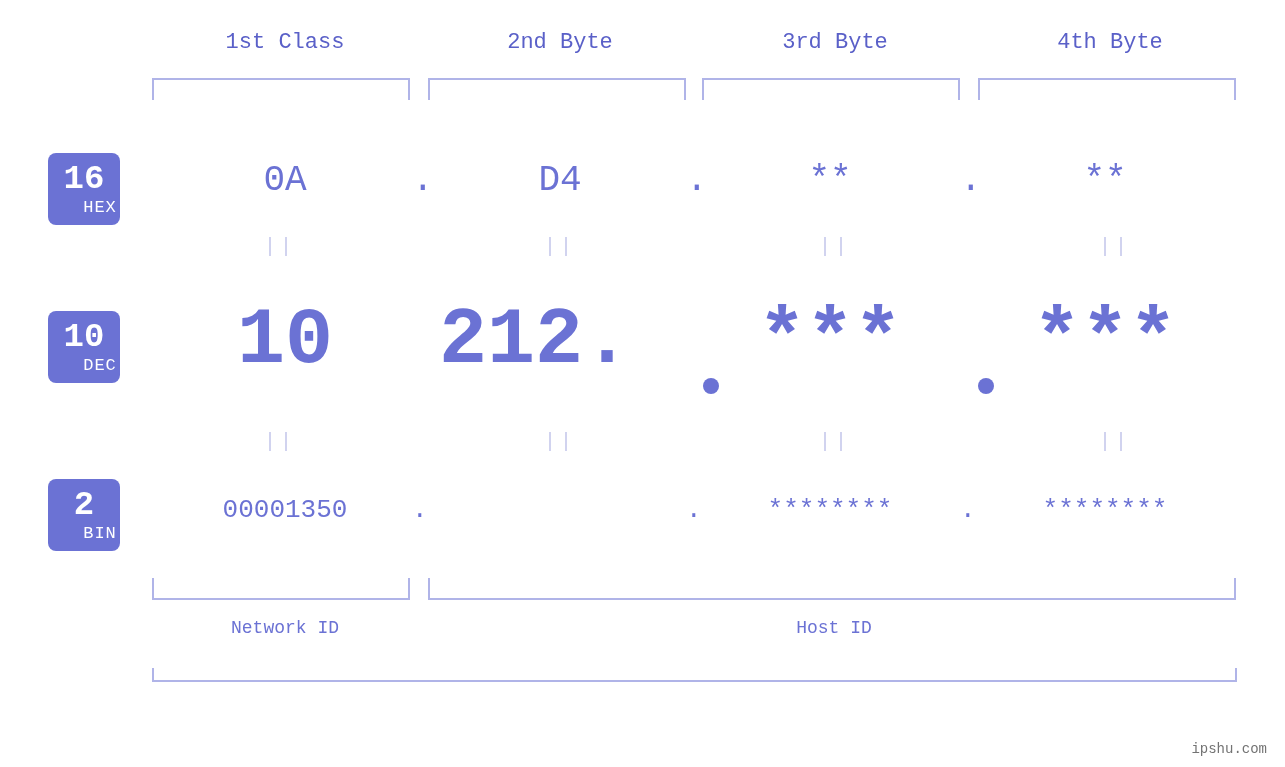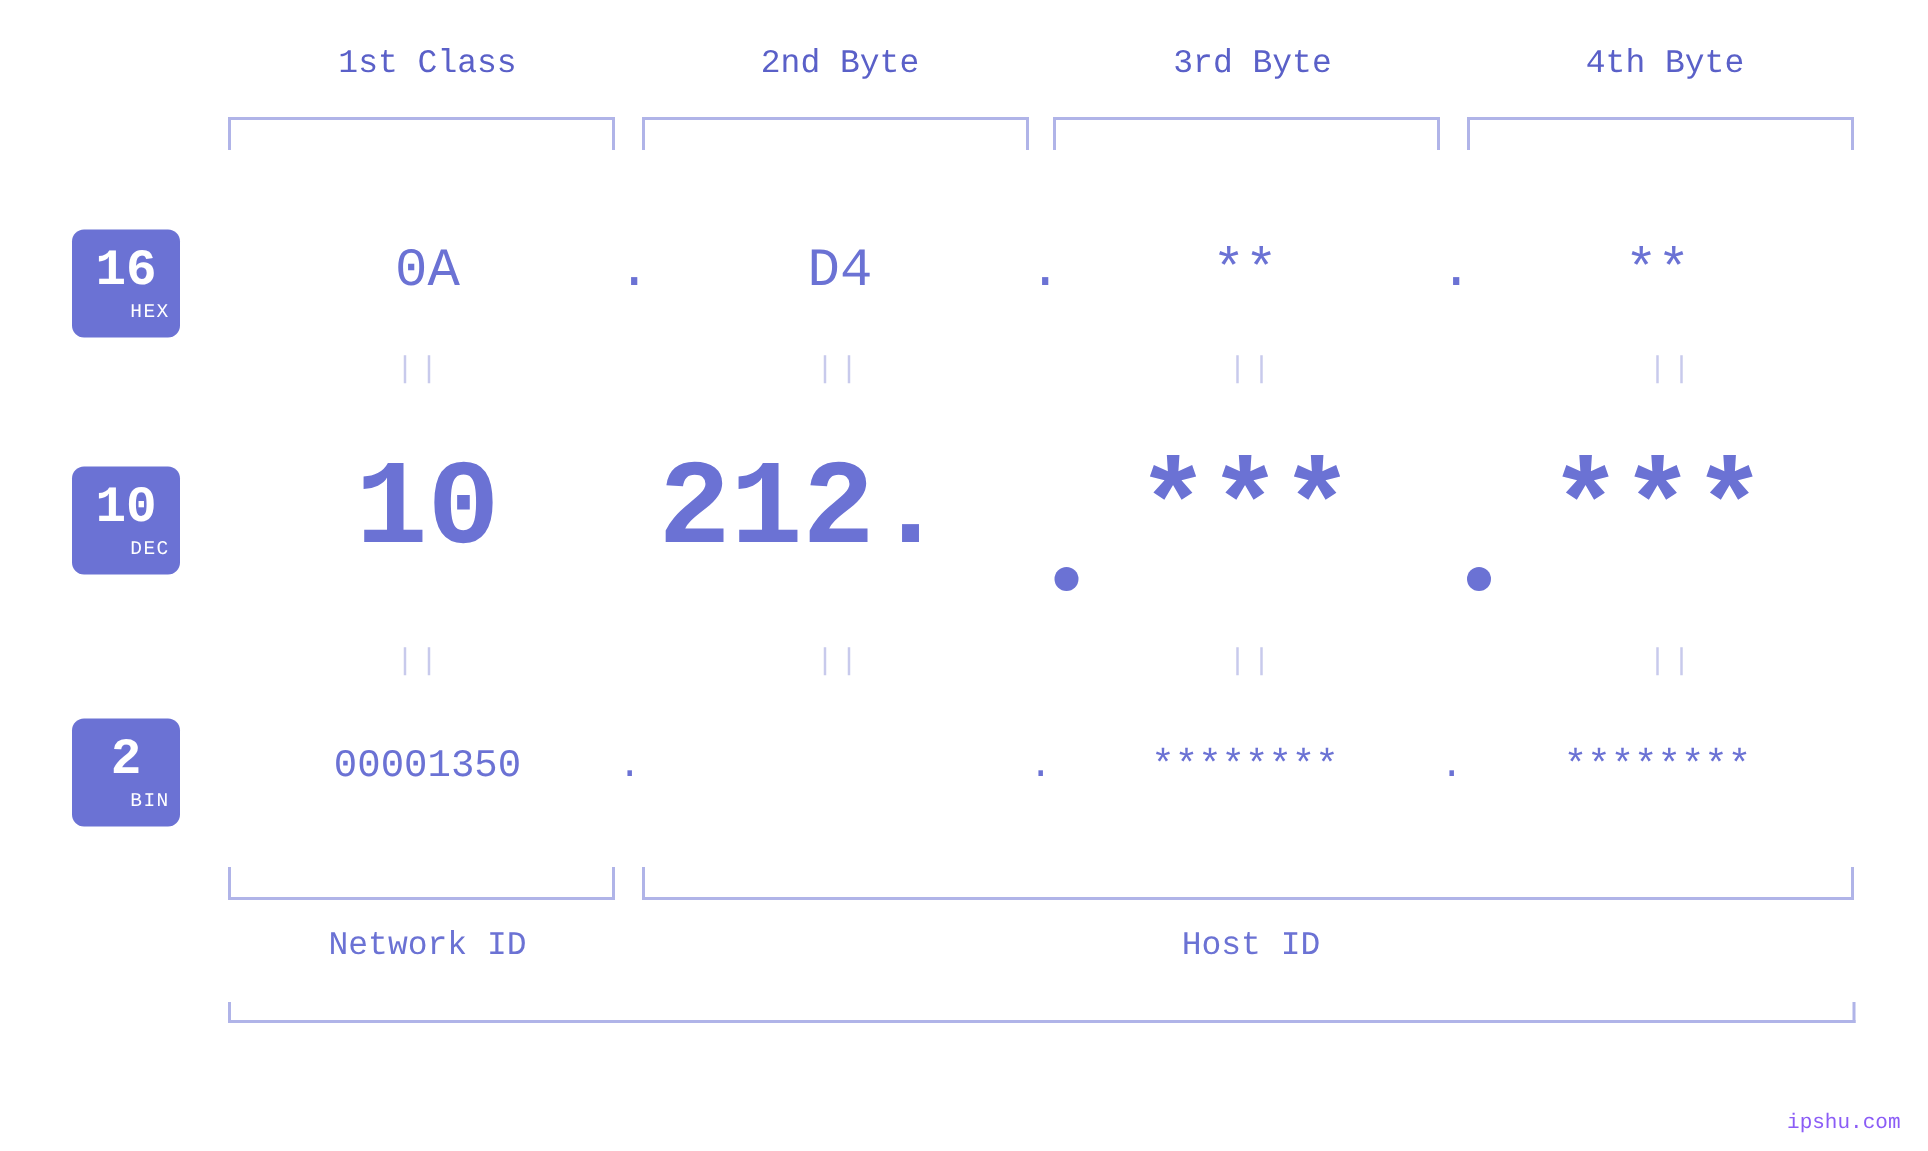--- a/index.html
+++ b/index.html
@@ -35,21 +35,21 @@
       color: white;
     }
 
     .badge-num {
       font-size: 34px;
       font-weight: bold;
       line-height: 1.1;
     }
 
     .badge-label {
-      font-size: 13px;
+      font-size: 17px;
       font-weight: normal;
       letter-spacing: 1px;
       padding-left: 32px;
     }
 
     .badge-hex { top: 153px; }
     .badge-dec { top: 311px; }
     .badge-bin { top: 479px; }
 
     
@@ -115,41 +115,41 @@
       border: 2px solid #b0b4e8;
       border-top: none;
     }
 
     
     .segment-label {
       position: absolute;
       top: 618px;
       color: #6b72d4;
       font-family: 'Courier New', Courier, monospace;
-      font-size: 22px;
+      font-size: 18px;
       text-align: center;
     }
 
     
     .class-label {
       position: absolute;
       top: 700px;
       width: 100%;
       text-align: center;
       color: #6b72d4;
       font-family: 'Courier New', Courier, monospace;
       font-size: 38px;
     }
 
     
     .watermark {
       position: absolute;
       bottom: 10px;
       right: 18px;
-      color: #8b5cf6;
+      color: #737373;
       font-size: 14px;
       font-family: 'Courier New', Courier, monospace;
     }
 
     
     .eq-sign {
       position: absolute;
       color: #c8caec;
       font-size: 20px;
       font-family: 'Courier New', Courier, monospace;

